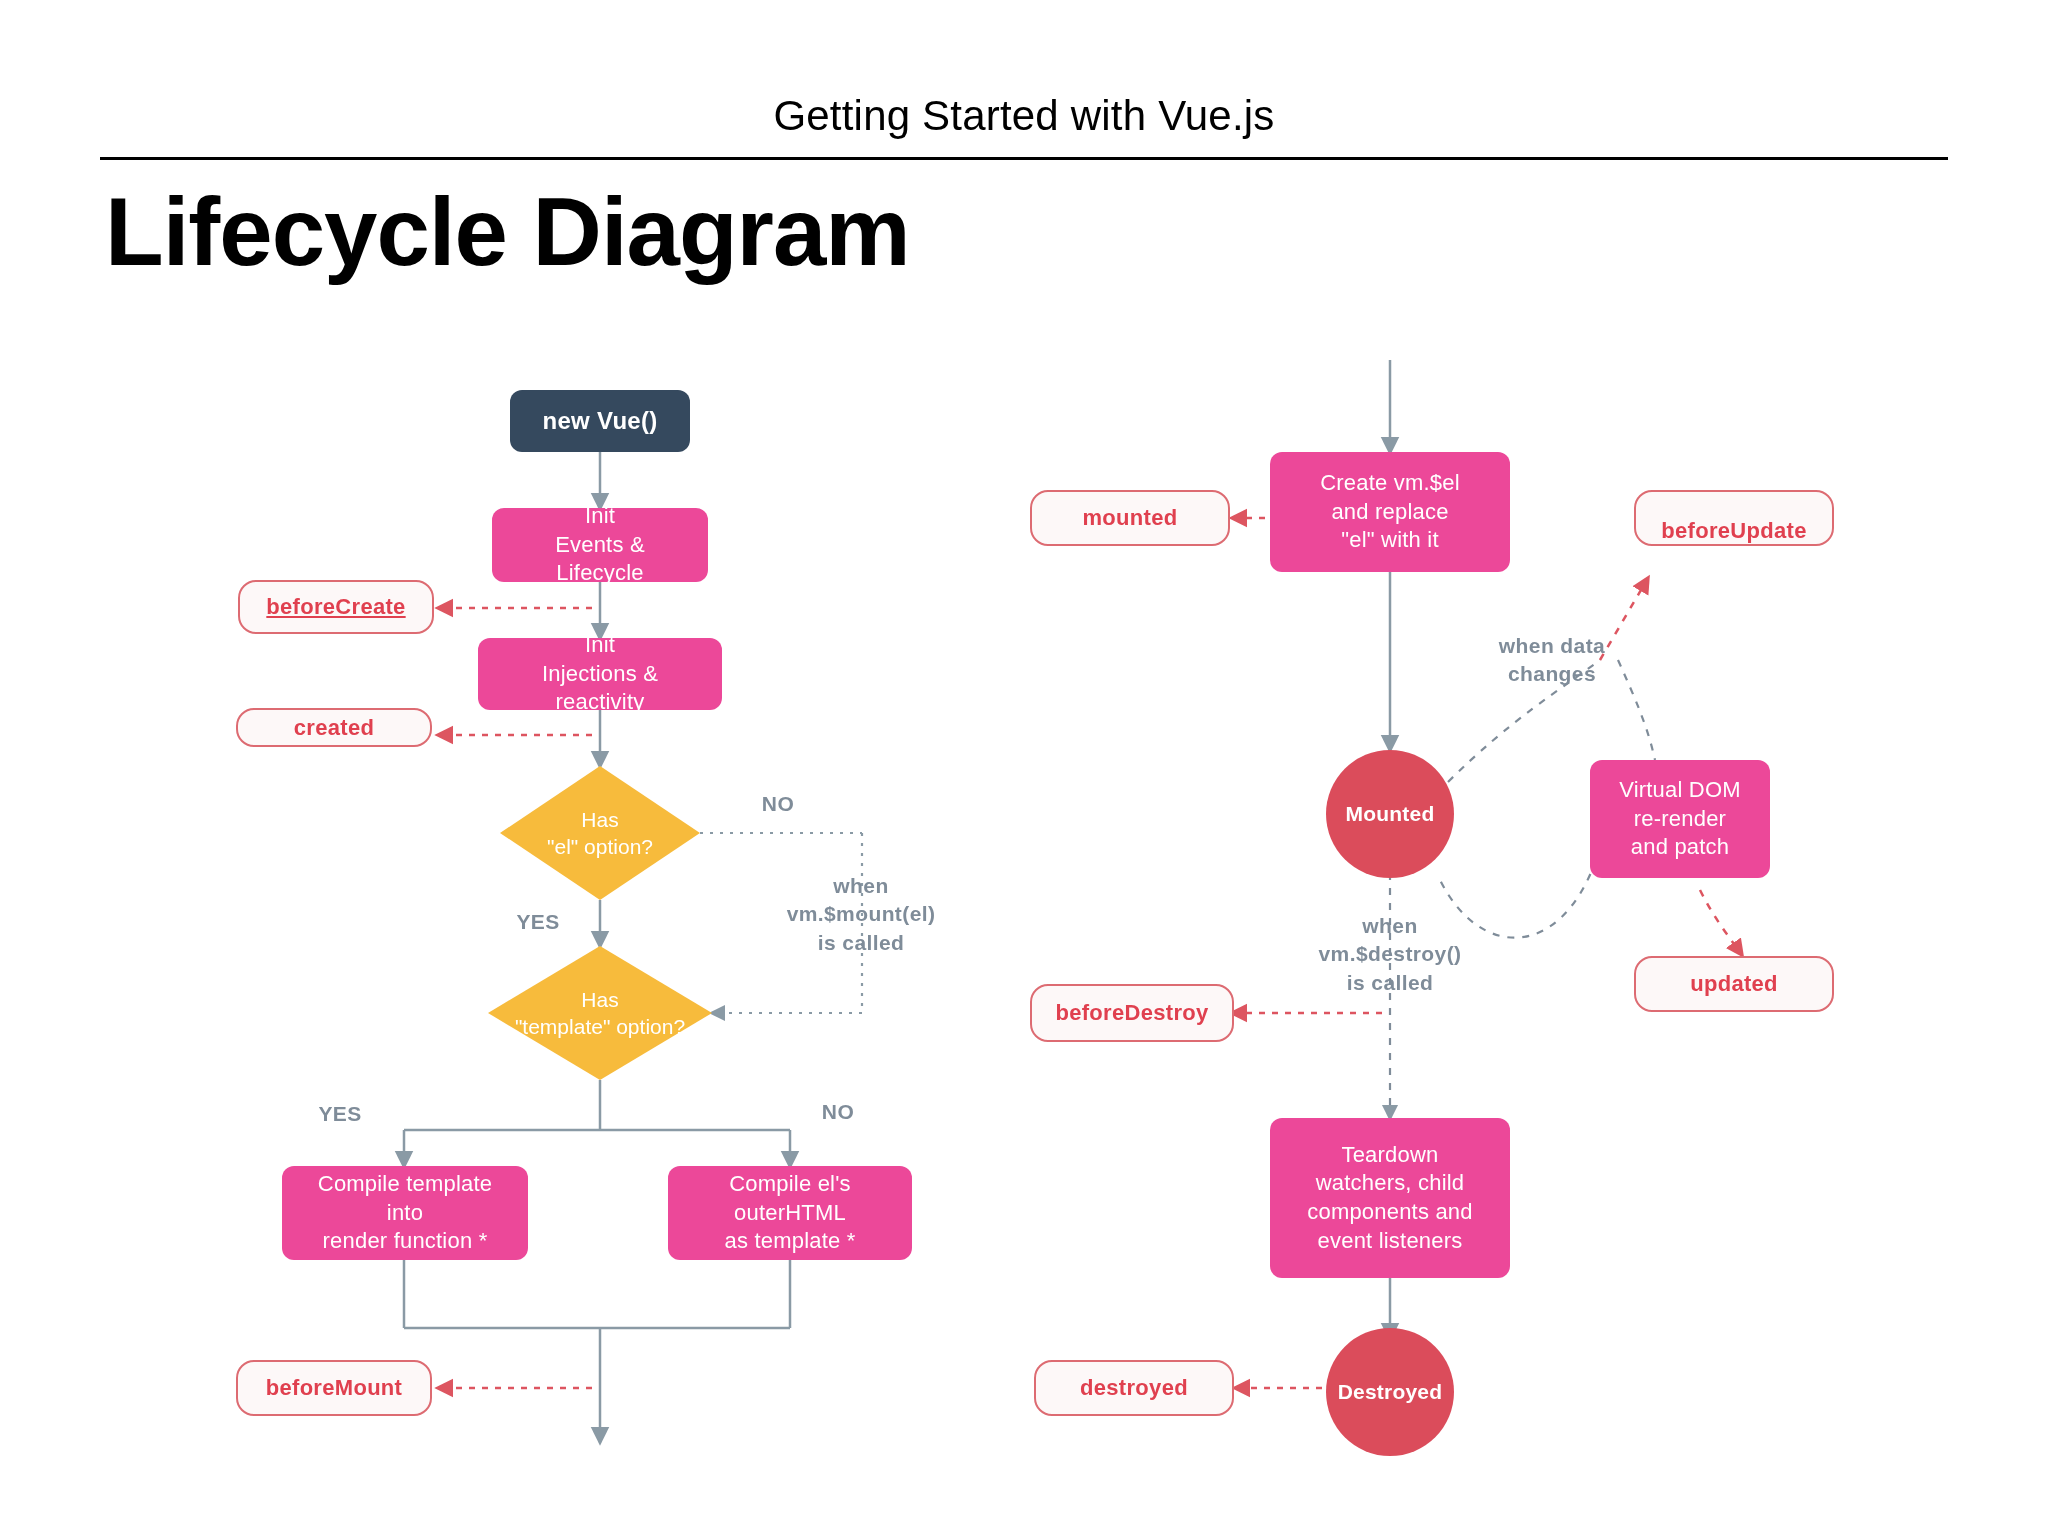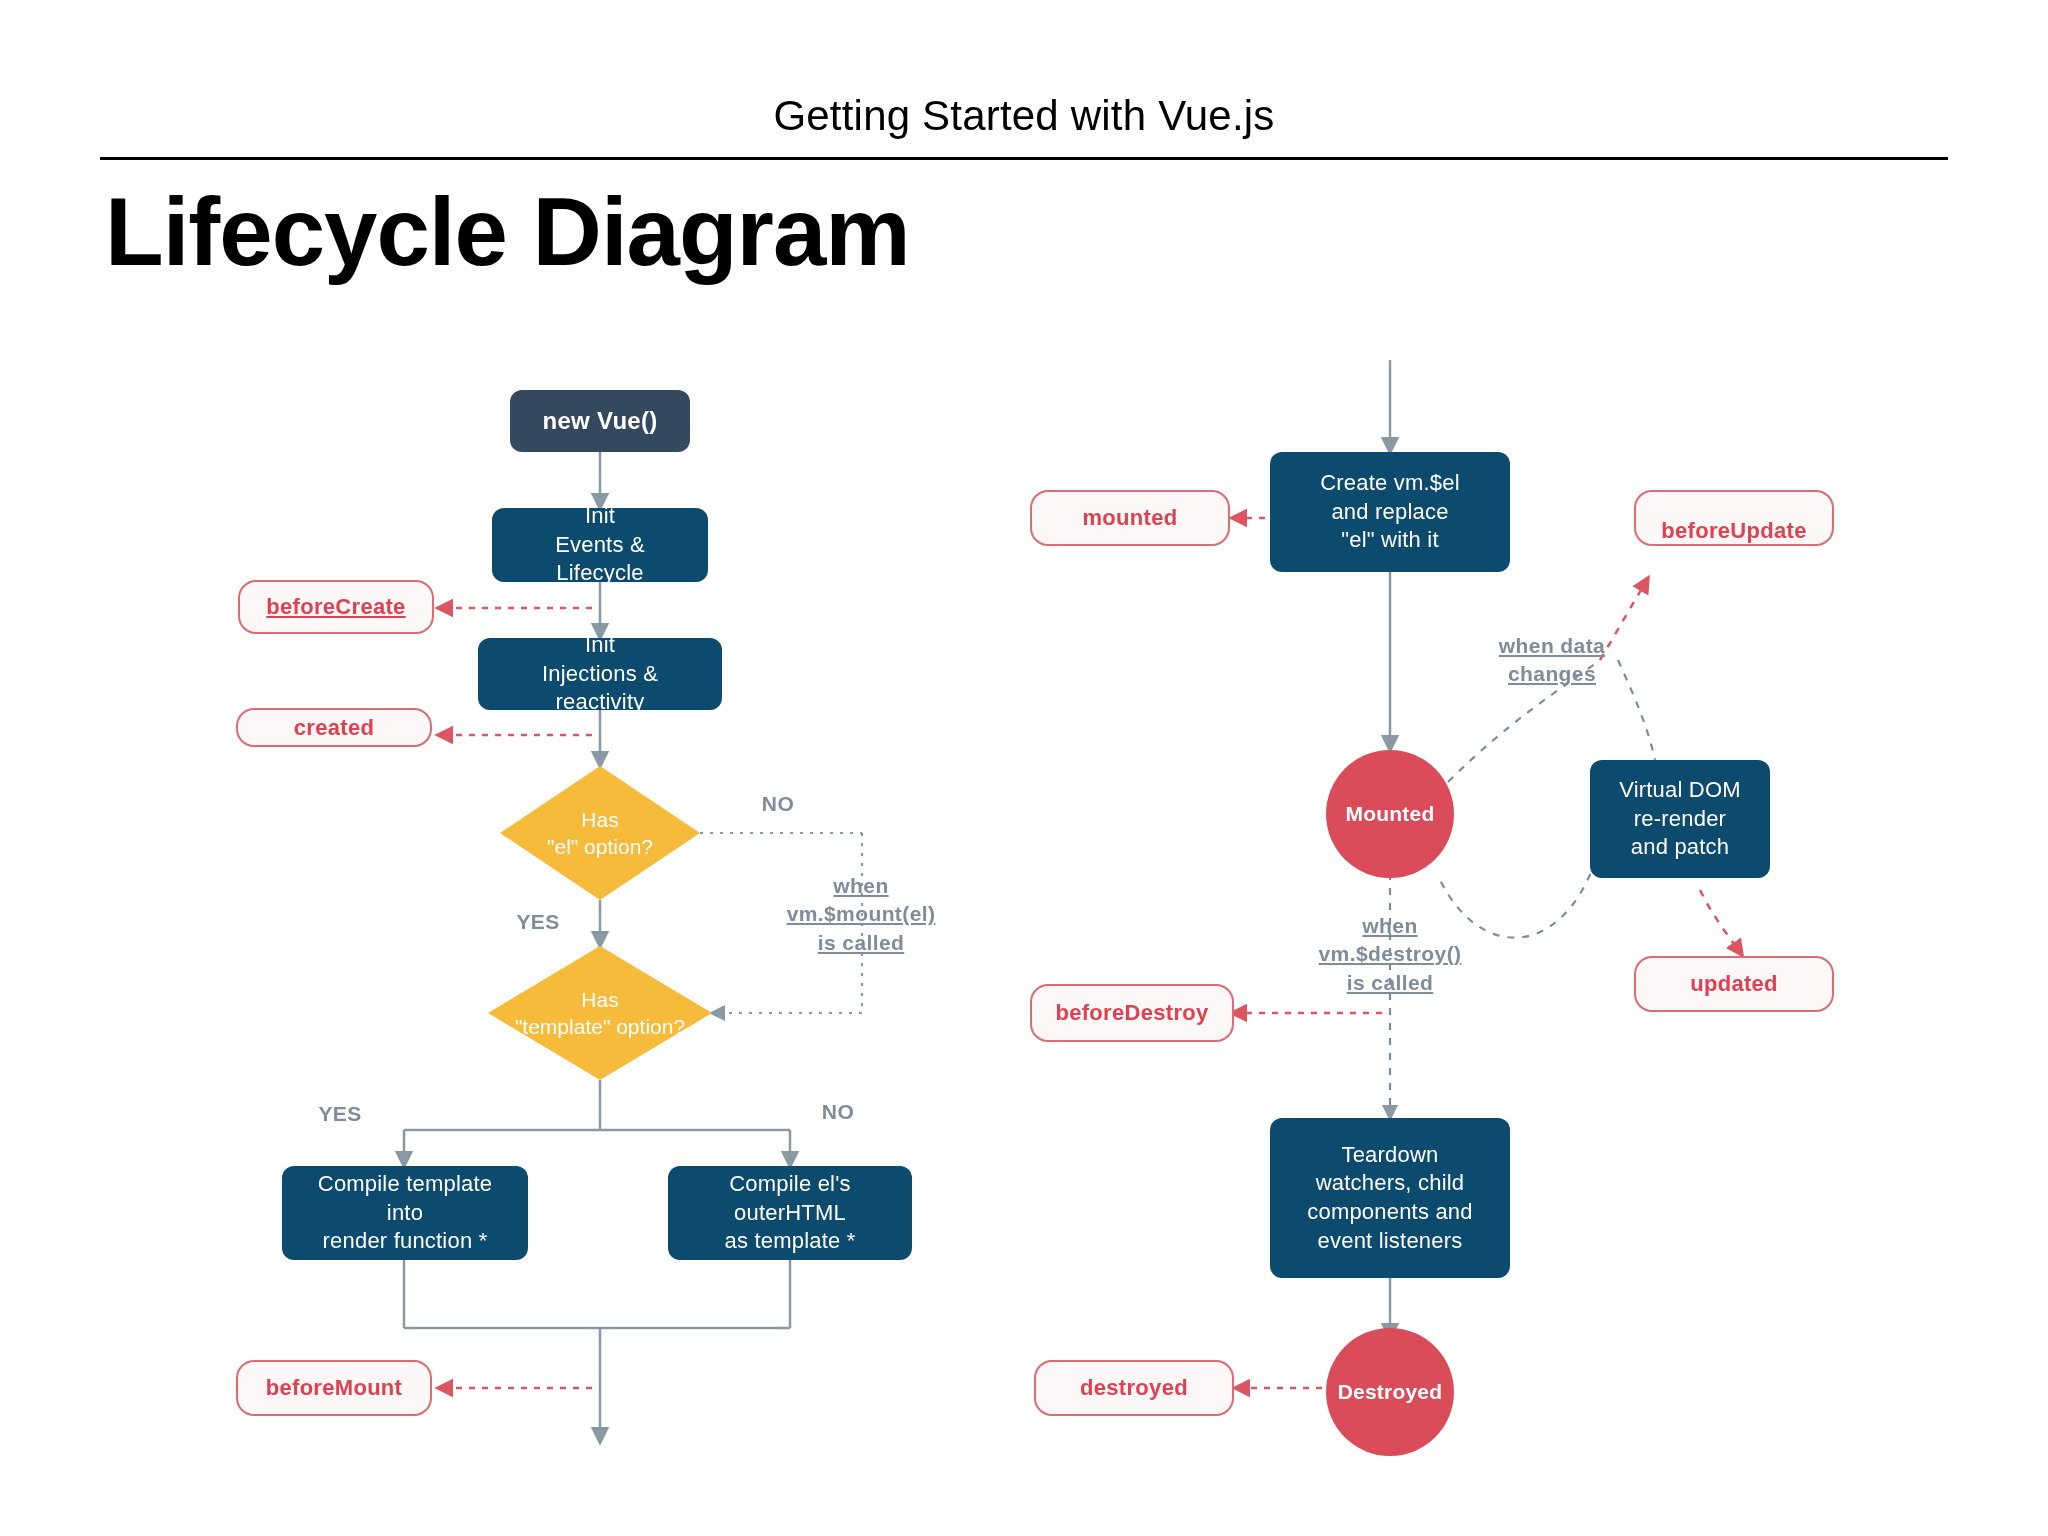--- a/index.html
+++ b/index.html
@@ -31,21 +31,21 @@
   #diagram{
     position:absolute;left:0;top:360px;width:2048px;height:1176px;
   }
   #edges{position:absolute;left:0;top:0;width:2048px;height:1176px;}
 
   .node{position:absolute;box-sizing:border-box;display:flex;
         align-items:center;justify-content:center;text-align:center;}
 
   
   .green{
-    background:#0c4a6e;color:#ffffff;border-radius:12px;
+    background:#ec4899;color:#ffffff;border-radius:12px;
     font-size:22px;line-height:1.30;letter-spacing:0.2px;padding:6px 26px;
   }
   
   .dark{
     background:#35495e;color:#ffffff;border-radius:12px;
     font-size:24px;font-weight:bold;letter-spacing:0.3px;
   }
   
   .diamond{
     background:transparent;color:#ffffff;font-size:21px;line-height:1.3;
@@ -66,21 +66,21 @@
   .circle{
     background:#db4c5b;color:#ffffff;border-radius:50%;
     font-size:21px;font-weight:bold;letter-spacing:0.2px;
   }
 
   
   .lbl{
     position:absolute;color:#7f8c99;font-size:21px;font-weight:bold;
     line-height:1.35;text-align:center;letter-spacing:0.4px;
   }
-  .lbl.note{font-weight:bold;text-decoration:underline;}
+  .lbl.note{font-weight:bold;}
 </style>
 </head>
 <body>
 
 <div id="slide-header">
   <div id="kicker">Getting Started with Vue.js</div>
   <div id="header-rule"></div>
 </div>
 <div id="slide-title">Lifecycle Diagram</div>
 

